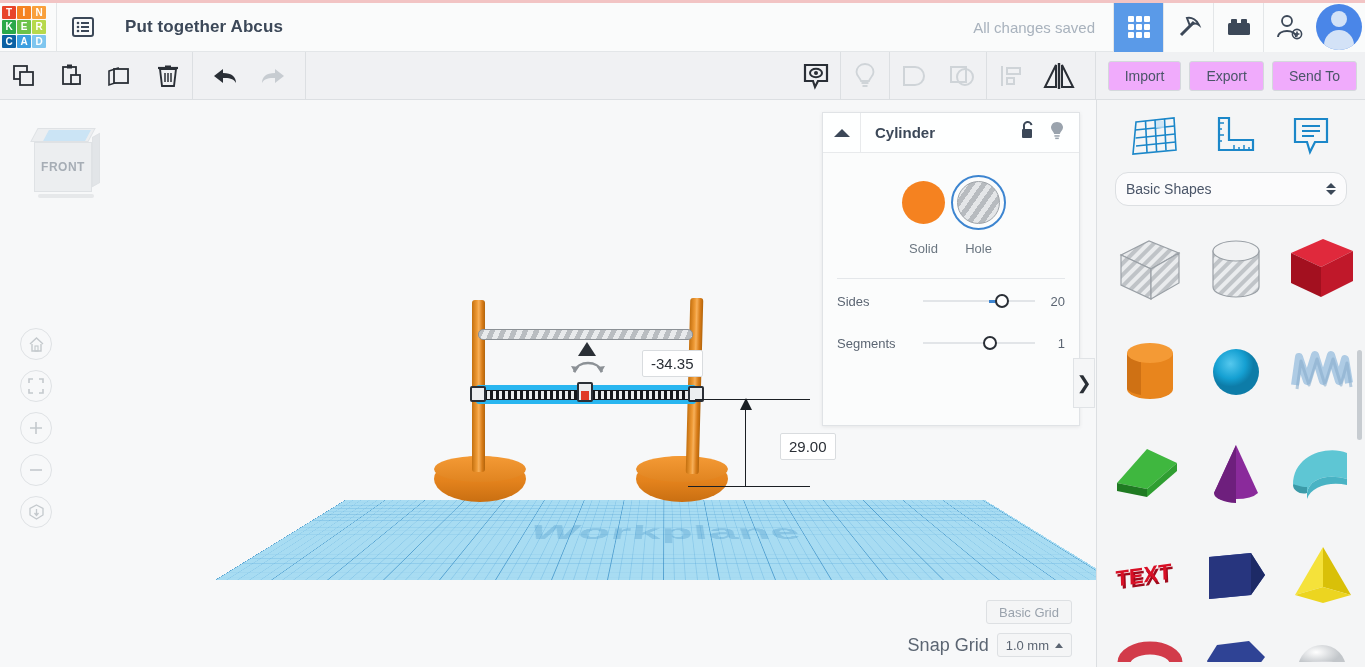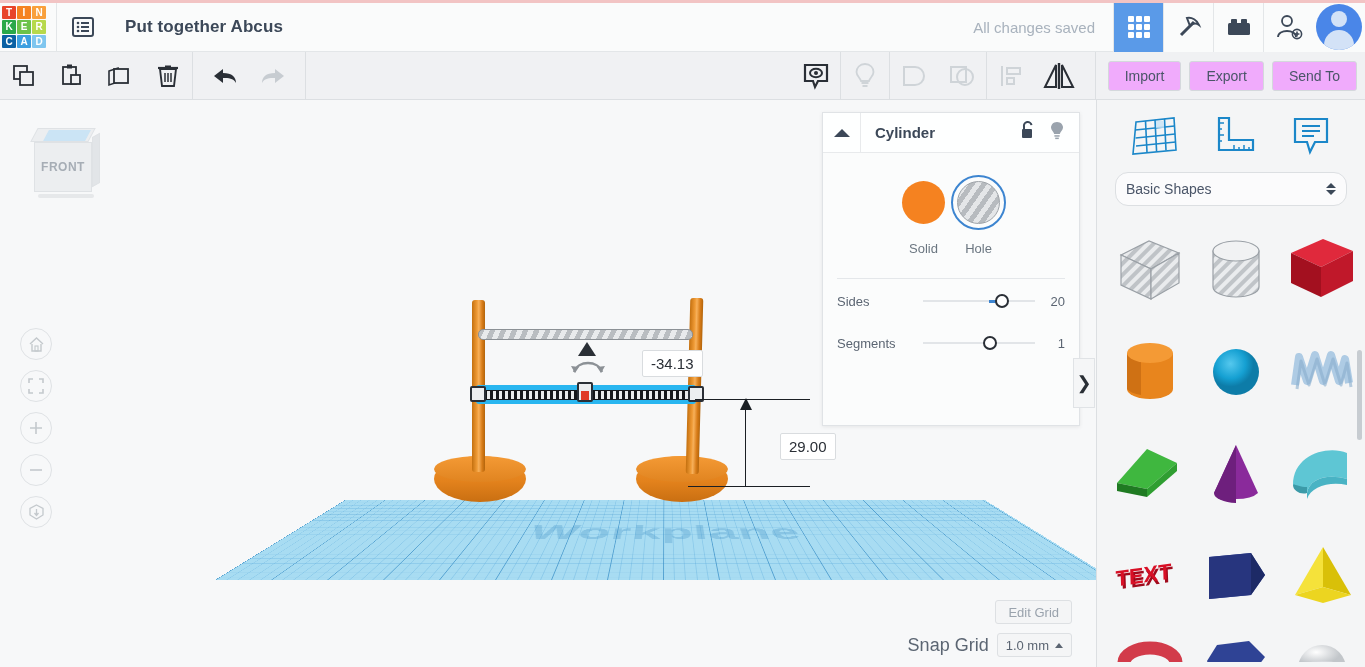--- a/index.html
+++ b/index.html
@@ -550,25 +550,25 @@
           <path d="M1 10 L5 17 L9 11 Z" fill="#8c9196"></path>
           <path d="M27 11 L31 17 L35 10 Z" fill="#8c9196"></path>
         </svg>
       </div>
 
       <div class="measure-line" style="left:275px; top:109px; width:115px; height:1px;"></div>
       <div class="measure-line" style="left:325px; top:109px; width:1px; height:88px;"></div>
       <div class="measure-line" style="left:268px; top:196px; width:122px; height:1px;"></div>
       <div style="position:absolute; left:320px; top:108px; width:0; height:0; border-left:6px solid transparent; border-right:6px solid transparent; border-bottom:12px solid #1b1f24;"></div>
 
-      <div class="dimbox" style="left:222px; top:60px;">-34.13</div>
+      <div class="dimbox" style="left:222px; top:60px;">-34.35</div>
       <div class="dimbox" style="left:360px; top:143px;">29.00</div>
     </div>
 
-    <div class="edit-grid">Edit Grid</div>
+    <div class="edit-grid">Basic Grid</div>
     <div class="snapgrid">
       <span class="snapgrid-label">Snap Grid</span>
       <div class="snapgrid-sel">
         <span>1.0 mm</span>
         <span style="display:inline-block;width:0;height:0;border-left:4px solid transparent;border-right:4px solid transparent;border-bottom:5px solid #5b6572;"></span>
       </div>
     </div>
   </div>
 
   <div class="props">

